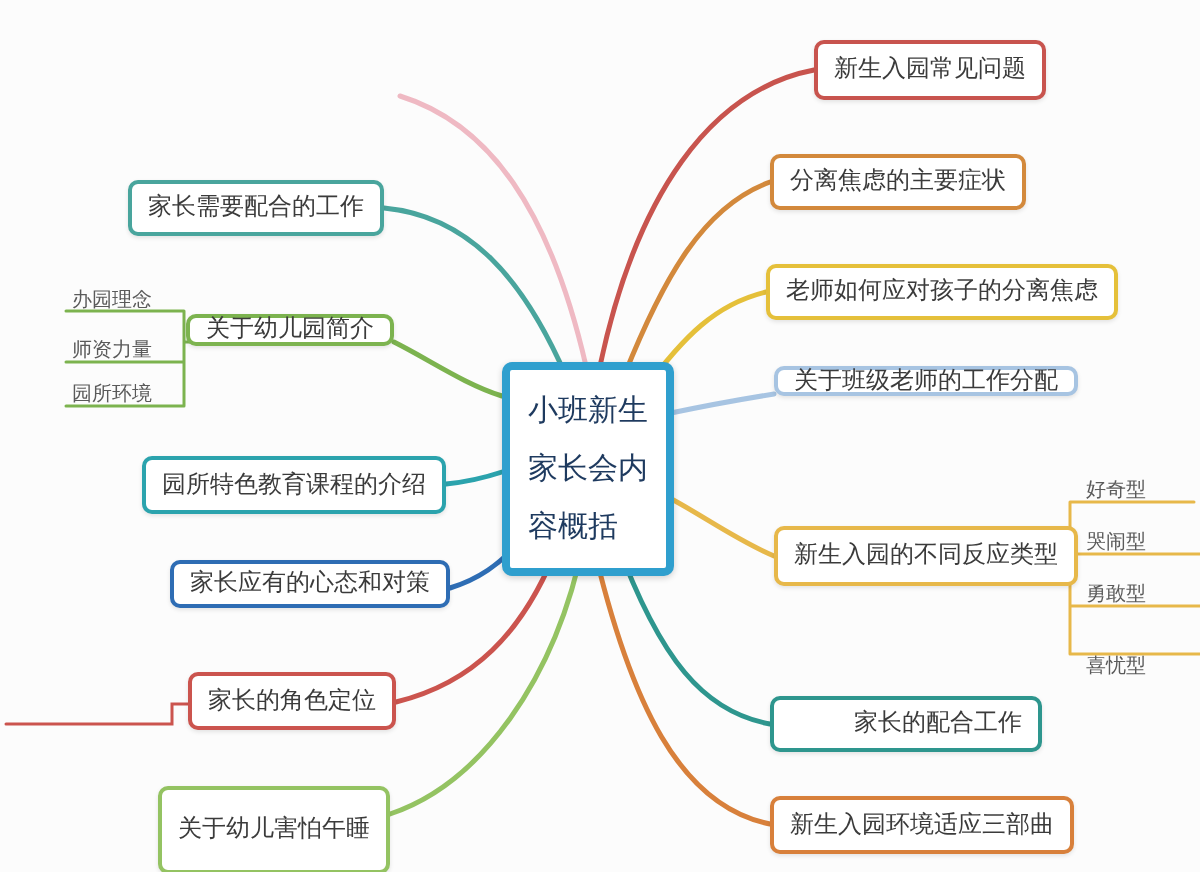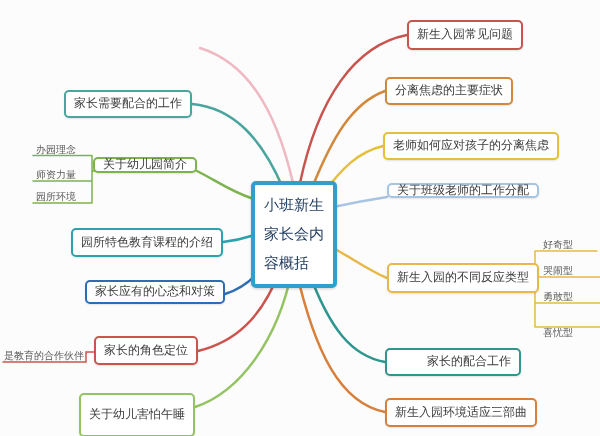--- a/index.html
+++ b/index.html
@@ -76,21 +76,20 @@
   <div class="node" style="right: 408px; top: 90px; height: 28px; border-color: rgb(73, 165, 157);">家长需要配合的工作</div>
   <div class="node" style="right: 403px; top: 157px; height: 16px; border-color: rgb(124, 179, 79);">关于幼儿园简介</div>
   <div class="node" style="right: 377px; top: 228px; height: 29px; border-color: rgb(43, 163, 173);">园所特色教育课程的介绍</div>
   <div class="node" style="right: 375px; top: 280px; height: 24px; border-color: rgb(46, 109, 180);">家长应有的心态和对策</div>
   <div class="node" style="right: 402px; top: 336px; height: 29px; border-color: rgb(203, 84, 78);">家长的角色定位</div>
   <div class="node" style="right: 405px; top: 393px; height: 44px; border-color: rgb(148, 195, 98);">关于幼儿害怕午睡</div>
 
   <div class="sub-label" style="left:36px;top:143px;">办园理念</div>
   <div class="sub-label" style="left:36px;top:168px;">师资力量</div>
   <div class="sub-label" style="left:36px;top:190px;">园所环境</div>
-  <div class="sub-label" style="left:4px;top:349px;">是教育的合作伙伴</div>
 
   <div class="node" style="left: 407px; top: 20px; height: 30px; border-color: rgb(200, 84, 78);">新生入园常见问题</div>
   <div class="node" style="left: 383px; top: 132px; height: 28px; border-color: rgb(229, 192, 58);">老师如何应对孩子的分离焦虑</div>
   <div class="node" style="left: 385px; top: 77px; height: 28px; border-color: rgb(211, 137, 60);">分离焦虑的主要症状</div>
   <div class="node" style="left: 387px; top: 183px; height: 15px; border-color: rgb(167, 196, 226);">关于班级老师的工作分配</div>
   <div class="node" style="left: 387px; top: 263px; height: 30px; border-color: rgb(231, 184, 74);">新生入园的不同反应类型</div>
   <div class="node" style="left: 385px; top: 348px; height: 28px; border-color: rgb(46, 150, 142); padding-left: 40px;">家长的配合工作</div>
   <div class="node" style="left: 385px; top: 398px; height: 29px; border-color: rgb(216, 128, 59);">新生入园环境适应三部曲</div>
 
   <div class="sub-label" style="left:543px;top:238px;">好奇型</div>

